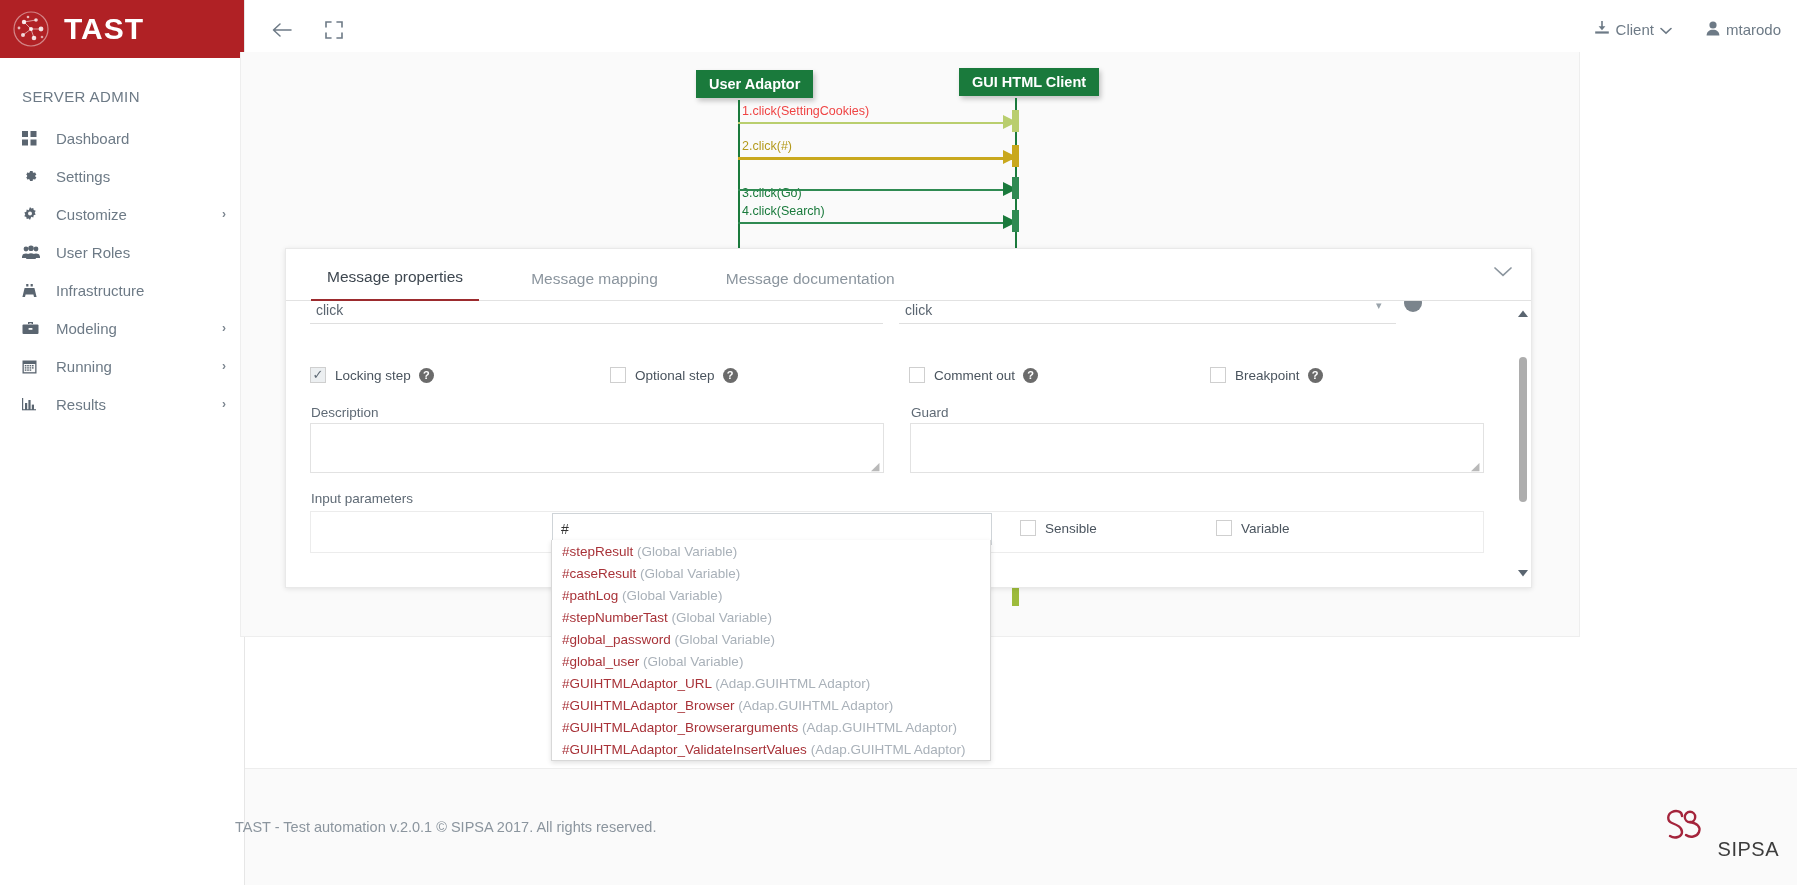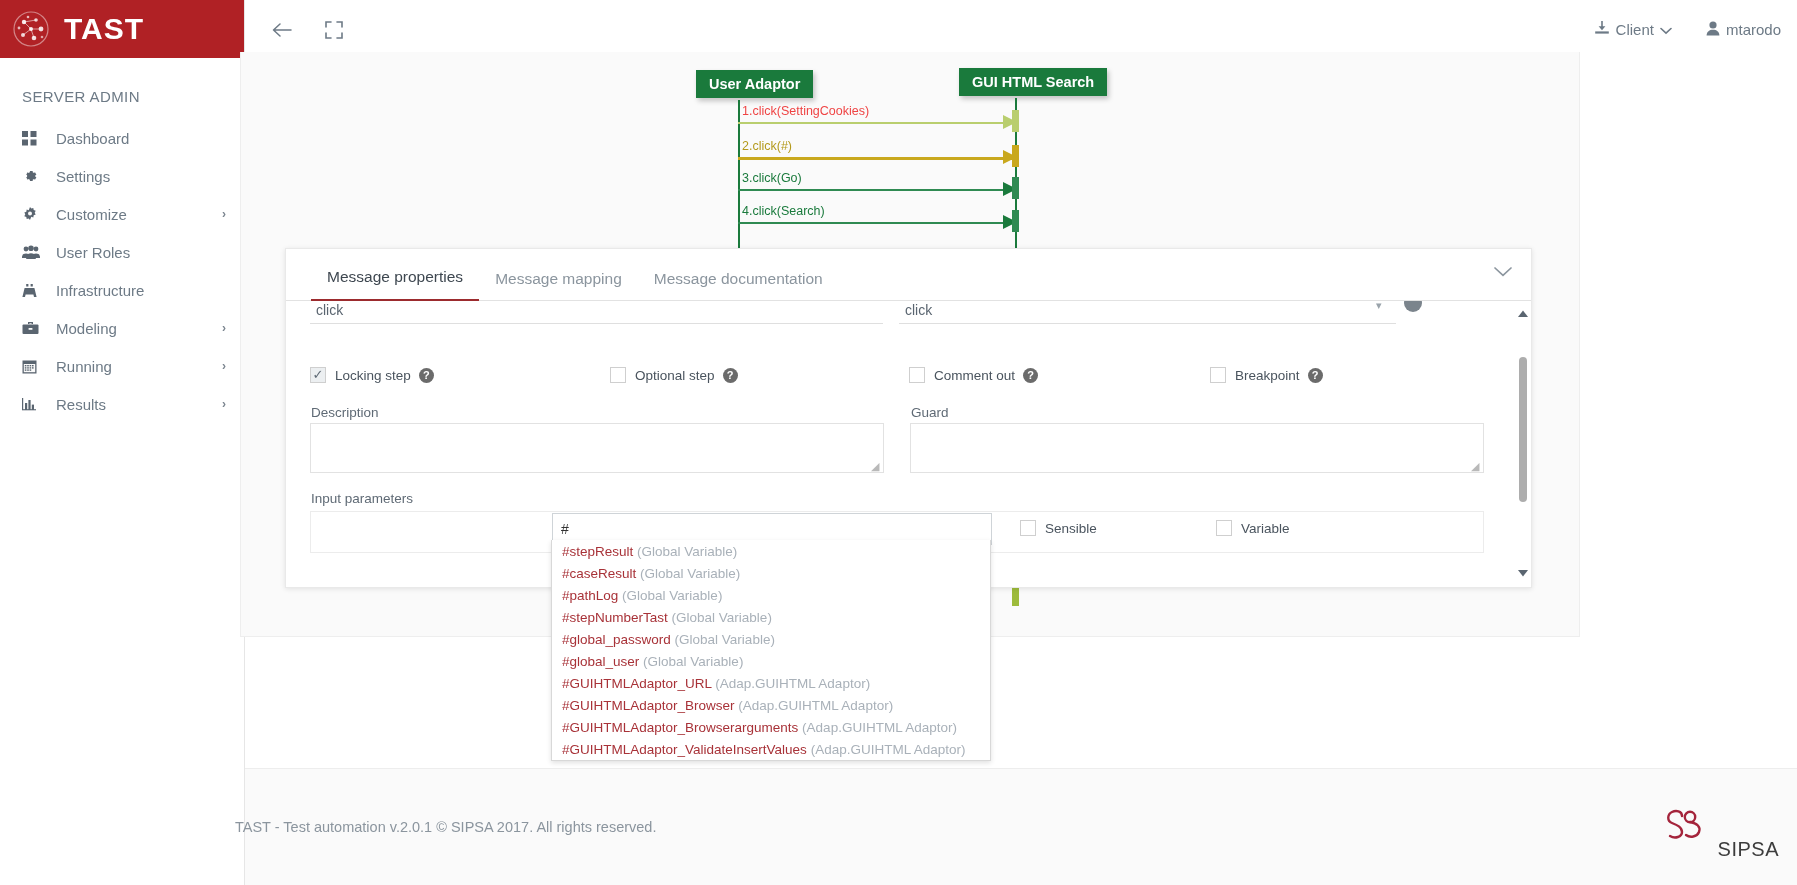--- a/index.html
+++ b/index.html
@@ -98,21 +98,21 @@
 
   
   .props {
     position: absolute; left: 40px; top: 196px;
     width: 1247px; height: 340px;
     background: #ffffff; border: 1px solid #e9e9e9;
     box-shadow: 0 1px 5px rgba(0,0,0,.10);
   }
   .tabs {
     position: relative; height: 52px; display: flex; align-items: flex-end;
-    padding-left: 25px; border-bottom: 1px solid #e2e2e2;
+    padding-left: 25px; border-bottom: 1px solid #e2e2e2; gap: 36px;
   }
   .tab {
     font-size: 15.5px; color: #8b959e; padding: 0 16px 13px 16px;
     cursor: pointer; position: relative; top: 1px;
   }
   .tab.active { color: #3e4750; border-bottom: 2px solid #9c2b2e; }
   .panel-collapse {
     position: absolute; right: 18px; top: 14px; color: #8b959e;
     cursor: pointer; font-size: 17px;
   }
@@ -376,35 +376,35 @@
   <div class="canvas">
 
     <div class="diagram">
 
       <div class="lifeline-box" style="left:455px; top:18px;">
         <span>User Adaptor</span>
       </div>
       <div class="lifeline" style="left:497px; top:48px; height:200px;"></div>
 
       <div class="lifeline-box" style="left:718px; top:16px;">
-        <span>GUI HTML Search</span>
+        <span>GUI HTML Client</span>
       </div>
       <div class="lifeline" style="left:774px; top:46px; height:202px;"></div>
 
       <div class="msg-label" style="left:501px; top:52px; color:#ef4444;">1.click(SettingCookies)</div>
       <div class="msg-line" style="left:497px; top:70px; width:278px; background:#b9ce6e;"></div>
       <div class="arrow-head" style="left:762px; top:63px; border-left:14px solid #b9ce6e;"></div>
       <div class="activation" style="left:771px; top:58px; height:22px; background:#b9ce6e;"></div>
 
       <div class="msg-label" style="left:501px; top:87px; color:#b49a1c;">2.click(#)</div>
       <div class="msg-line" style="left:497px; top:105px; width:278px; height:3px; background:#c9a81d;"></div>
       <div class="arrow-head" style="left:762px; top:98px; border-left:14px solid #c9a81d;"></div>
       <div class="activation" style="left:771px; top:93px; height:22px; background:#c9a81d;"></div>
 
-      <div class="msg-label" style="left:501px; top:119px; color:#1a7a3c;">3.click(Go)</div>
+      <div class="msg-label" style="left:501px; top:134px; color:#1a7a3c;">3.click(Go)</div>
       <div class="msg-line" style="left:497px; top:137px; width:278px; background:#2f8a52;"></div>
       <div class="arrow-head" style="left:762px; top:130px; border-left:14px solid #1a7a3c;"></div>
       <div class="activation" style="left:771px; top:125px; height:22px; background:#2f8a52;"></div>
 
       <div class="msg-label" style="left:501px; top:152px; color:#1a7a3c;">4.click(Search)</div>
       <div class="msg-line" style="left:497px; top:170px; width:278px; background:#2f8a52;"></div>
       <div class="arrow-head" style="left:762px; top:163px; border-left:14px solid #1a7a3c;"></div>
       <div class="activation" style="left:771px; top:158px; height:22px; background:#2f8a52;"></div>
 
       <div class="activation" style="left:771px; top:530px; height:24px; background:#9dbb3b;"></div>

